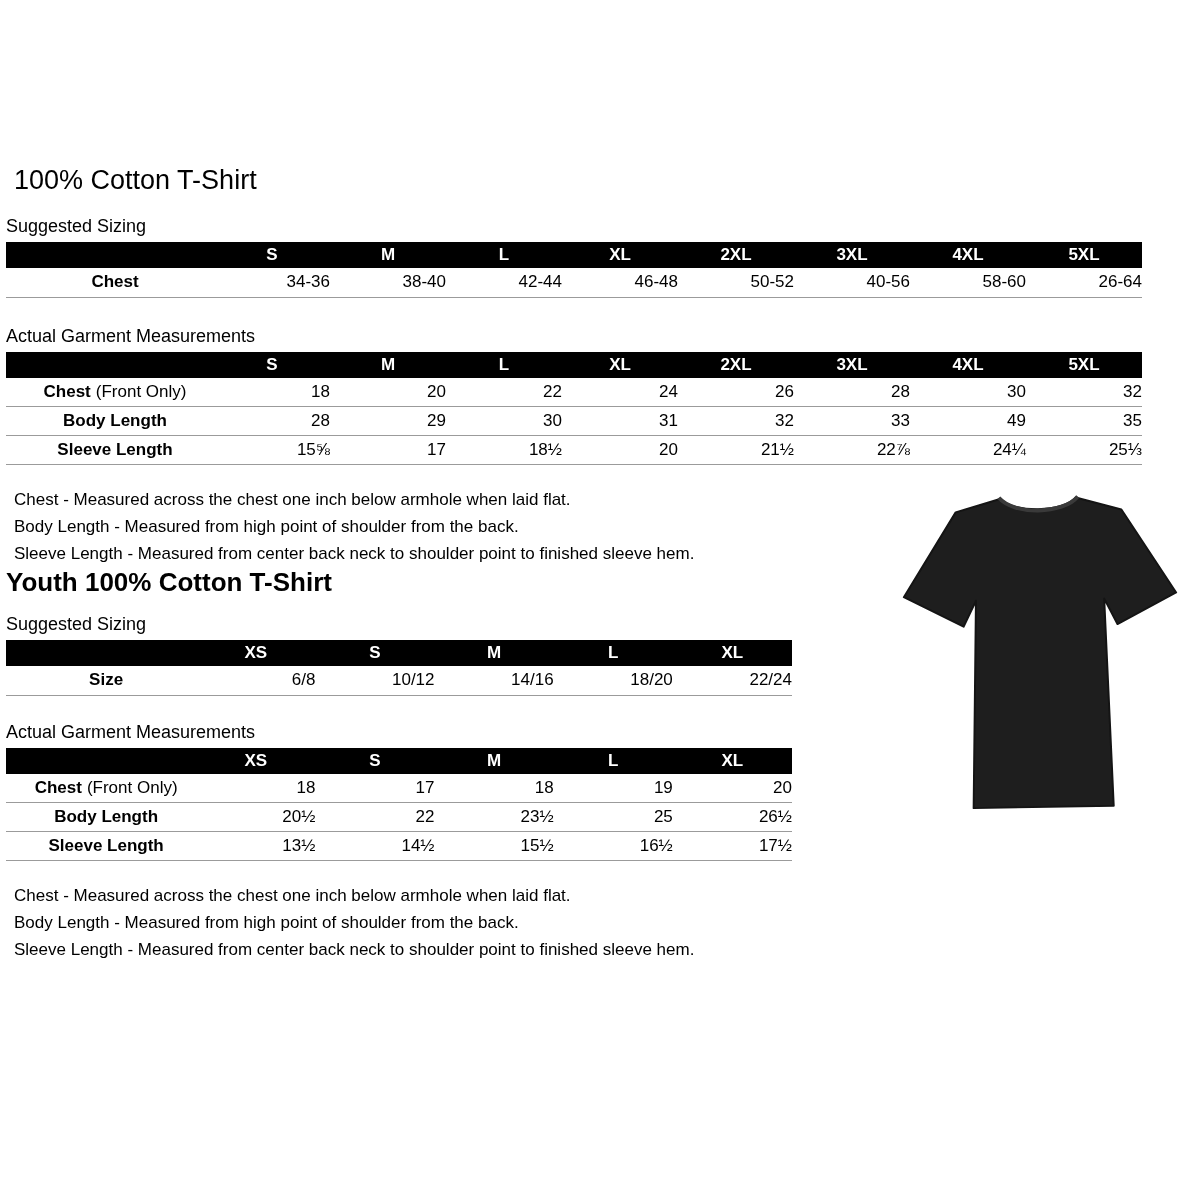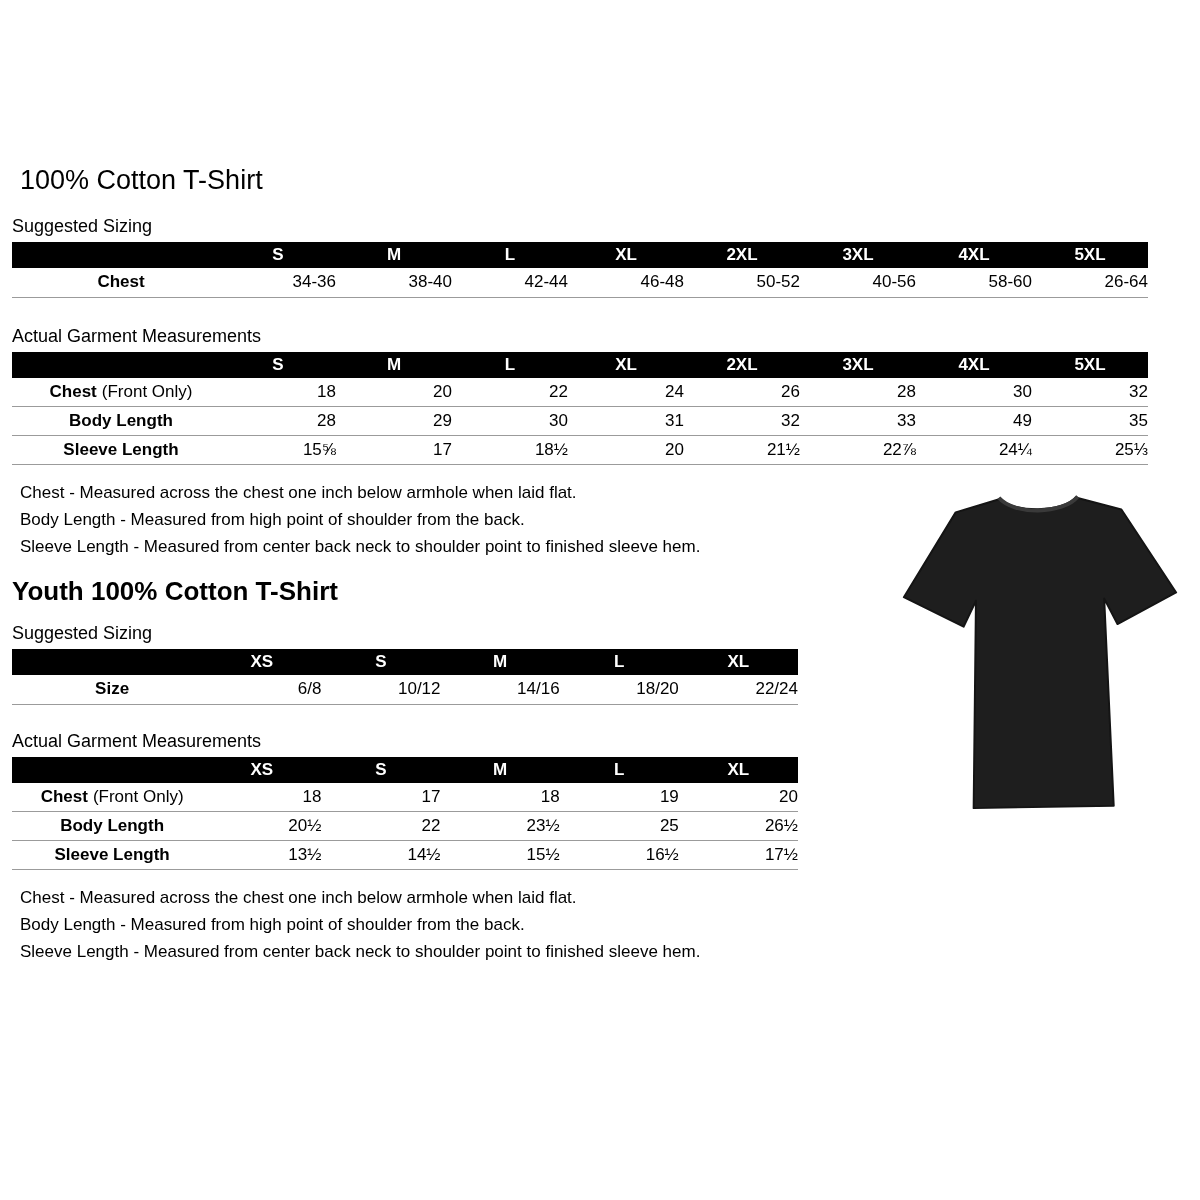--- a/index.html
+++ b/index.html
@@ -1,43 +1,43 @@
 <!DOCTYPE html>
 <html><head>
 <meta charset="utf-8">
 <style>
   * { box-sizing: border-box; }
   html,body { margin:0; padding:0; background:#fff; }
   body { font-family:"Liberation Sans", sans-serif; color:#000; }
   .page { position:relative; width:1200px; height:1200px; background:#fff; overflow:hidden; }
-  .content { position:absolute; top:160px; left:12px; width:1140px; }
+  .content { position:absolute; top:160px; left:6px; width:1140px; }
 
   .topbar { display:flex; align-items:flex-start; }
   .main-title { width:332px; padding-left:8px; font-size:27px; font-weight:400; line-height:40px; white-space:nowrap; }
   .banner { width:556px; height:38px; background:#000; color:#fff; font-size:27px; font-weight:700;
             letter-spacing:7px; text-align:center; line-height:38px; }
 
   .section-label { font-size:18px; font-weight:400; margin:16px 0 5px 0; }
 
   table.sz { border-collapse:collapse; table-layout:fixed; margin:0; }
   table.sz.adult { width:1136px; }
   table.sz.youth { width:786px; }
   table.sz col.lbl-a { width:208px; }
   table.sz col.c8   { width:116px; }
   table.sz col.lbl-y { width:190px; }
   table.sz col.c5   { width:119px; }
   table.sz th { background:#000; color:#fff; font-size:17px; font-weight:700; height:26px; text-align:center; padding:0; }
   table.sz td { font-size:17px; text-align:right; height:29px; padding:0; border-bottom:1px solid #9b9b9b; }
   table.sz td.rowlabel { text-align:center; font-weight:700; padding-left:10px; }
   table.sz td.rowlabel .suffix { font-weight:400; margin-left:5px; }
 
-  .notes { margin-top:14px; padding-left:8px; }
+  .notes { margin-top:21px; padding-left:8px; }
   .note { margin:0; font-size:17px; line-height:27px; }
 
-  .youth-title { font-size:26px; font-weight:700; margin:16px 0 2px 0; }
+  .youth-title { font-size:26px; font-weight:700; margin:0 0 2px 0; }
 
   .shirt-wrap { position:absolute; left:893px; top:478px; width:296px; height:350px; }
   .shirt-wrap svg { width:100%; height:100%; transform:rotate(-1deg); }
 </style>
 </head>
 <body>
 
 <div class="page">
   <div class="content">
 

